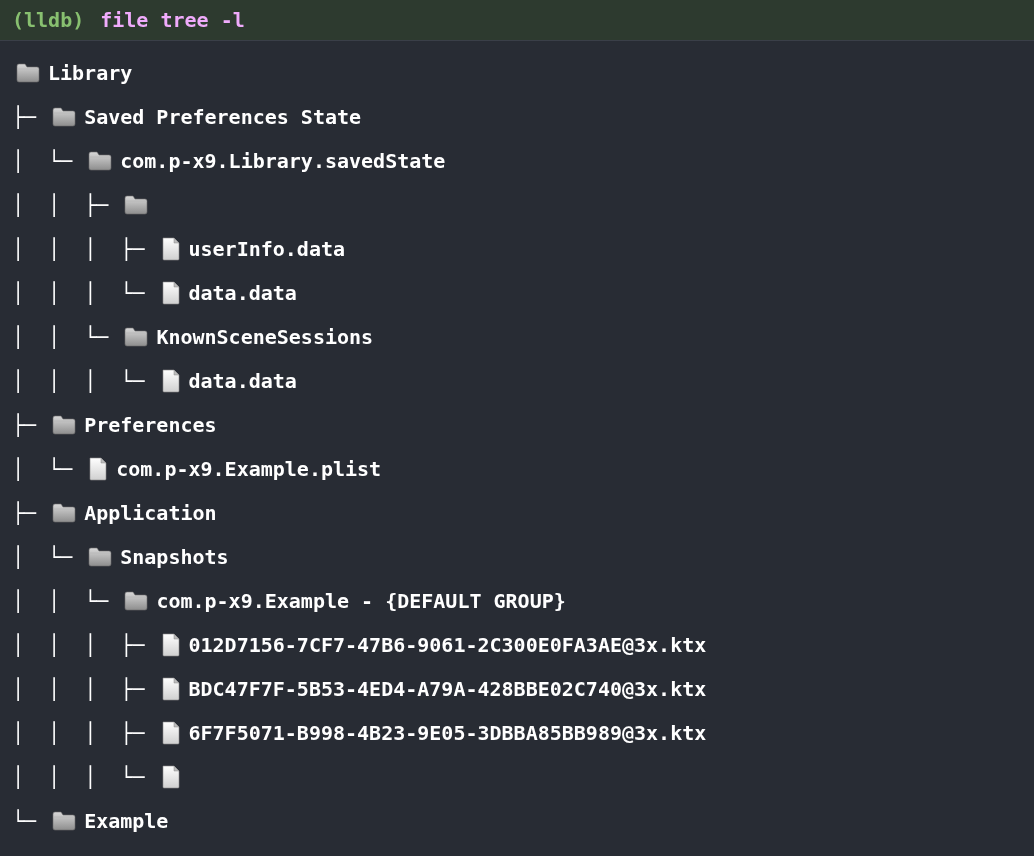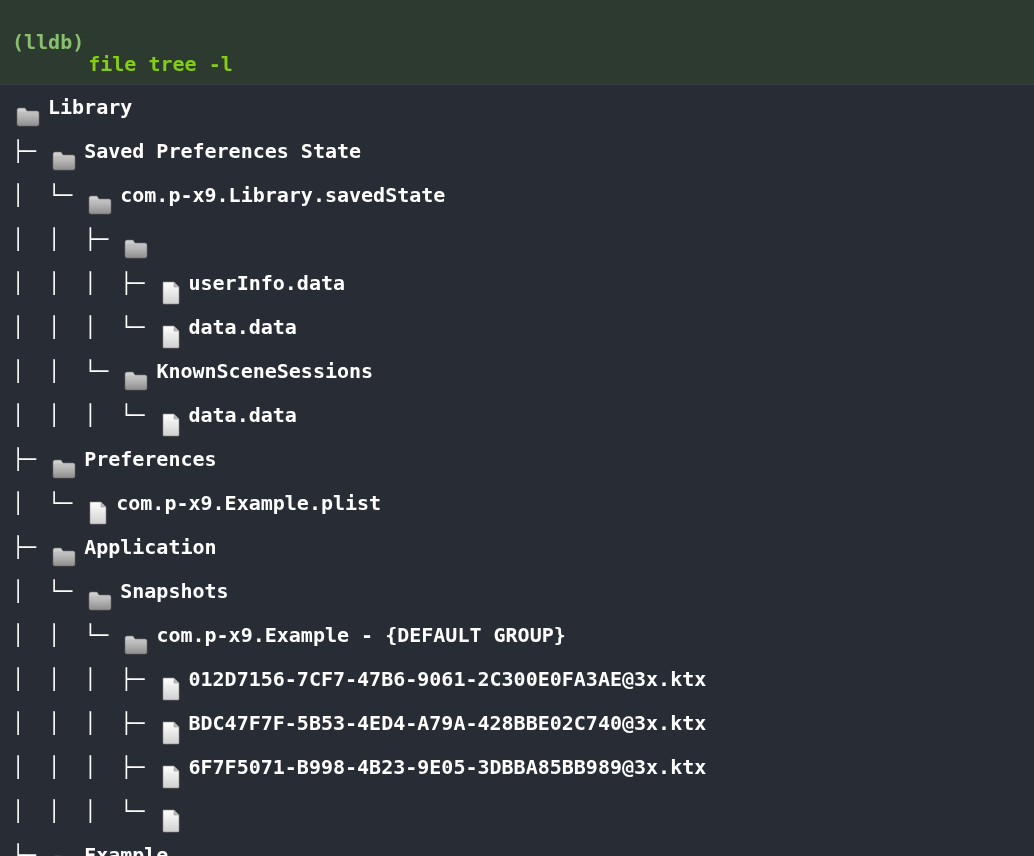--- a/index.html
+++ b/index.html
@@ -11,30 +11,31 @@
       color: #ffffff;
       width: 1034px;
       height: 856px;
       overflow: hidden;
     }
     .prompt-bar {
       background: #2d3a2f;
       padding: 8px 12px;
       display: flex;
       align-items: center;
-      gap: 0;
+      gap: 12px;
       border-bottom: 1px solid #3a3f48;
     }
     .prompt-label { color: #88c070; }
-    .prompt-cmd { color: #84cc16; margin-left: 4px; margin-top: 44px; }
+    .prompt-cmd { color: #f0abfc; margin-left: 4px; }
     .tree {
       padding: 10px 12px;
     }
     .row {
       display: flex;
+      align-items: center;
       height: 44px;
       white-space: pre;
     }
     .prefix {
       color: #ffffff;
       letter-spacing: 0;
     }
     .icon {
       display: inline-flex;
       align-items: center;

